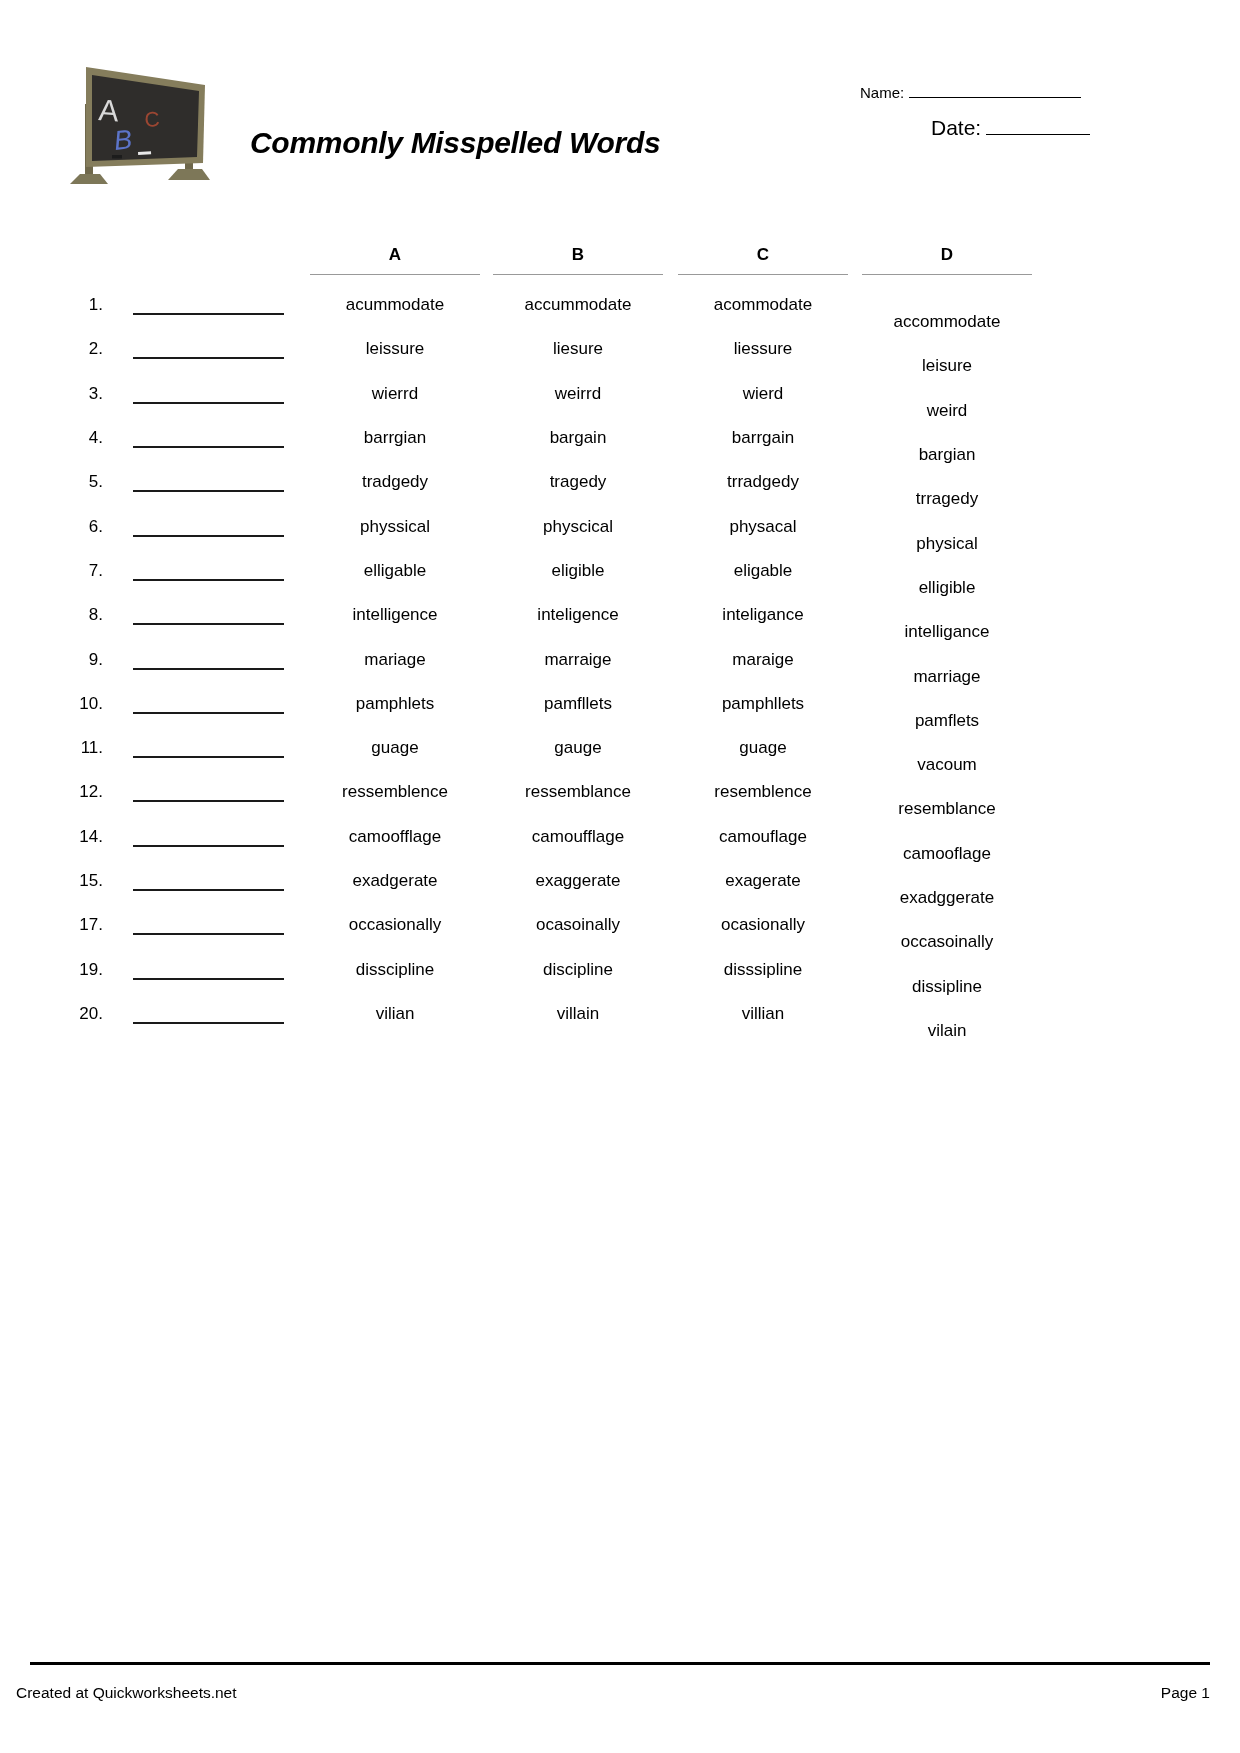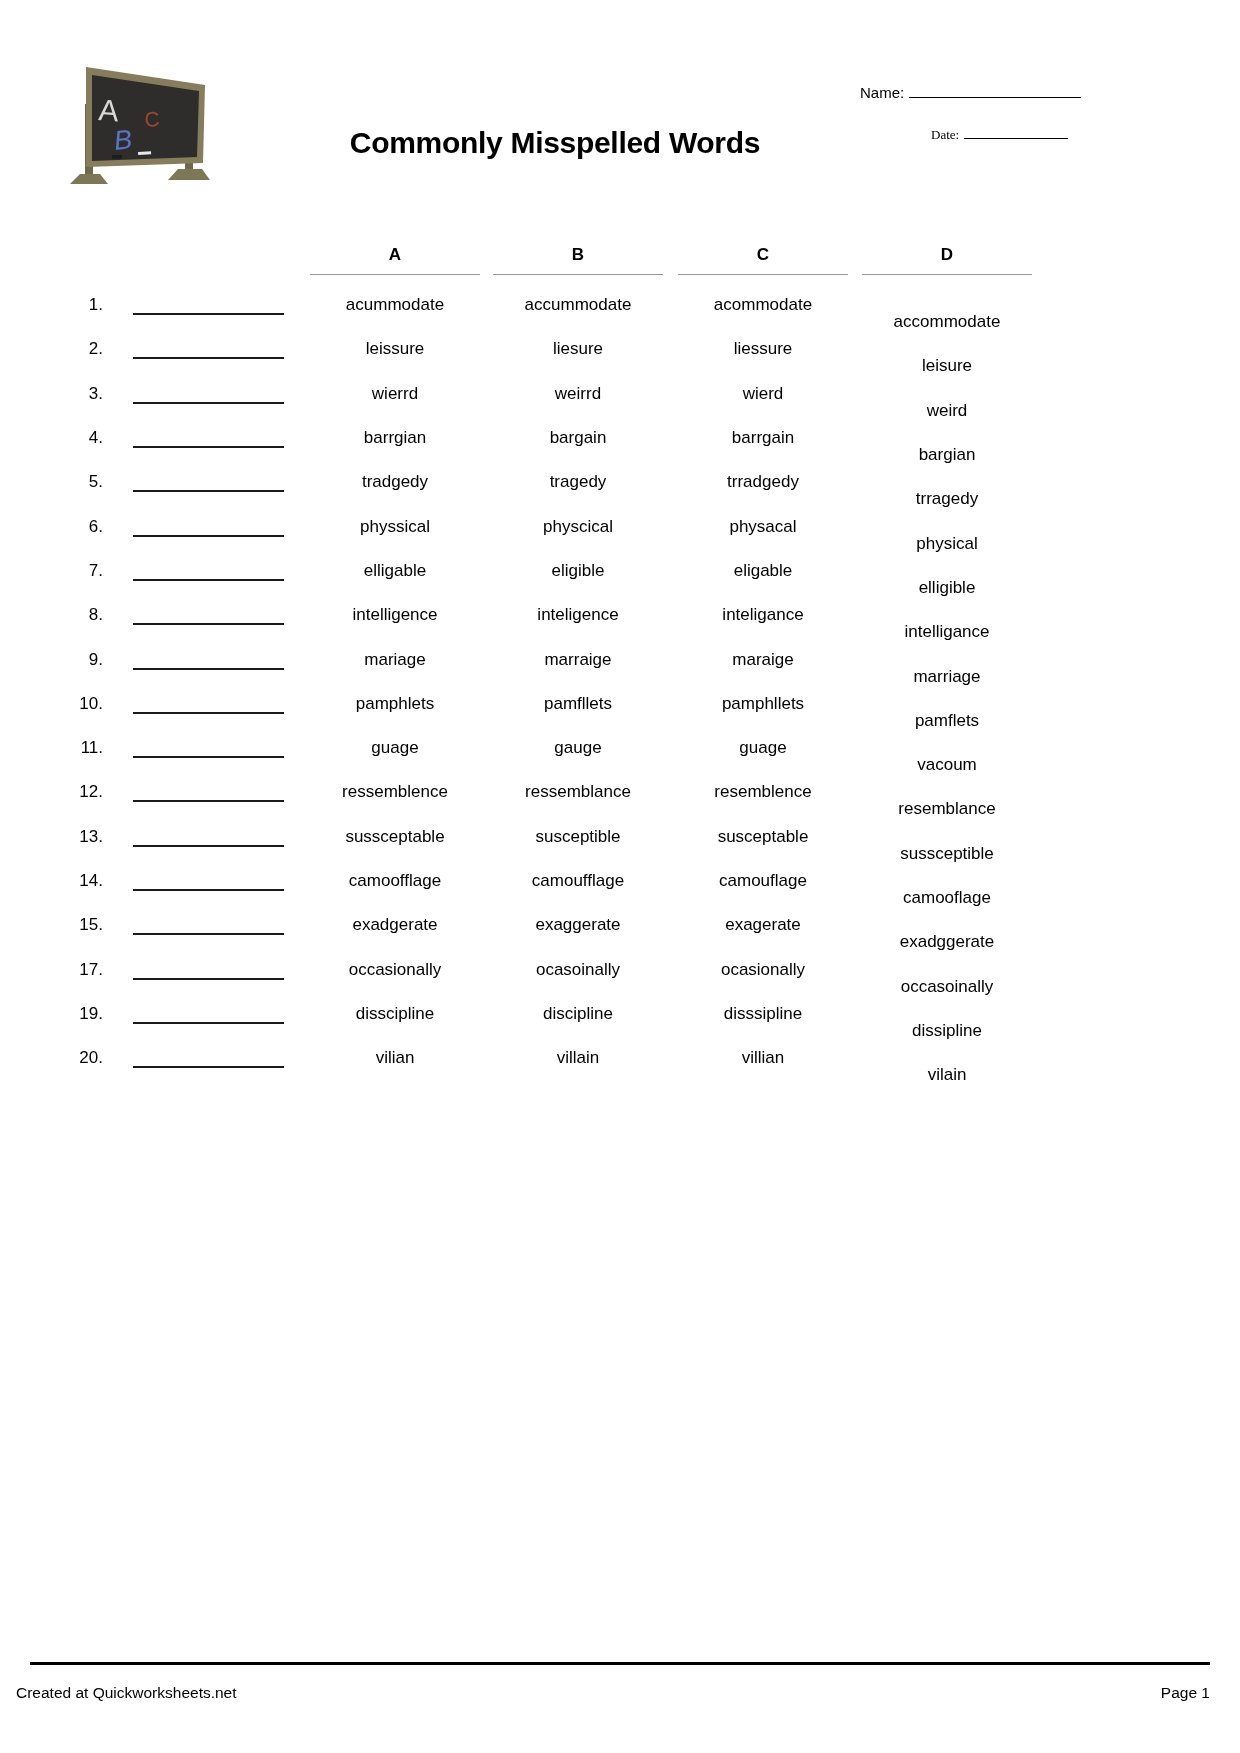--- a/index.html
+++ b/index.html
@@ -6,29 +6,29 @@
   .page{
     position:relative;width:1240px;height:1753px;background:#ffffff;
     font-family:"Liberation Sans",sans-serif;color:#000;overflow:hidden;
   }
 
   
   .chalkboard{position:absolute;left:58px;top:56px;}
 
   
   .name-field{position:absolute;left:860px;top:84px;font-size:15px;white-space:nowrap;}
-  .date-field{position:absolute;left:931px;top:125px;font-size:13px;white-space:nowrap;font-family:Liberation Serif, serif;}
+  .date-field{position:absolute;left:931px;top:116px;font-size:21px;white-space:nowrap;}
   .write-line{display:inline-block;border-bottom:1.5px solid #000;height:13px;margin-left:5px;vertical-align:baseline;}
   .name-line{width:172px;}
   .date-line{width:104px;}
 
   
   .title{
     position:absolute;left:250px;top:126px;width:610px;margin:0;
-    text-align:center;font-size:30px;font-weight:bold;letter-spacing:-0.3px;
+    font-size:30px;font-weight:bold;letter-spacing:-0.3px;font-style:italic;
   }
 
   
   .table{position:absolute;left:0;top:245px;width:1240px;}
   .t-head{display:flex;}
   .sp-num{width:103px;}
   .sp-blank{width:181px;}
   .t-col{
     width:170px;text-align:center;font-weight:bold;font-size:17px;
     border-bottom:1px solid #999;padding-bottom:10px;height:19px;
@@ -202,28 +202,20 @@
 
       <div class="t-row">
         <span class="t-num">12.</span>
         <span class="t-blank"></span>
         <span class="t-word w0">ressemblence</span>
         <span class="t-word w1">ressemblance</span>
         <span class="t-word w2">resemblence</span>
         <span class="t-word w3">resemblance</span>
       </div>
 
-      <div class="t-row">
-        <span class="t-num">13.</span>
-        <span class="t-blank"></span>
-        <span class="t-word w0">sussceptable</span>
-        <span class="t-word w1">susceptible</span>
-        <span class="t-word w2">susceptable</span>
-        <span class="t-word w3">sussceptible</span>
-      </div>
 
       <div class="t-row">
         <span class="t-num">14.</span>
         <span class="t-blank"></span>
         <span class="t-word w0">camoofflage</span>
         <span class="t-word w1">camoufflage</span>
         <span class="t-word w2">camouflage</span>
         <span class="t-word w3">camooflage</span>
       </div>
 

